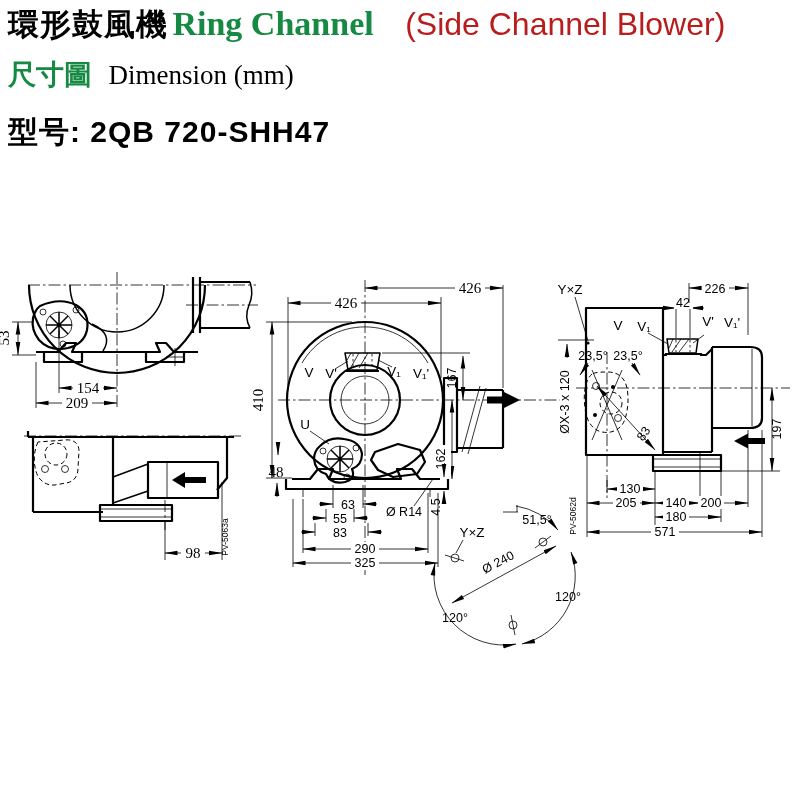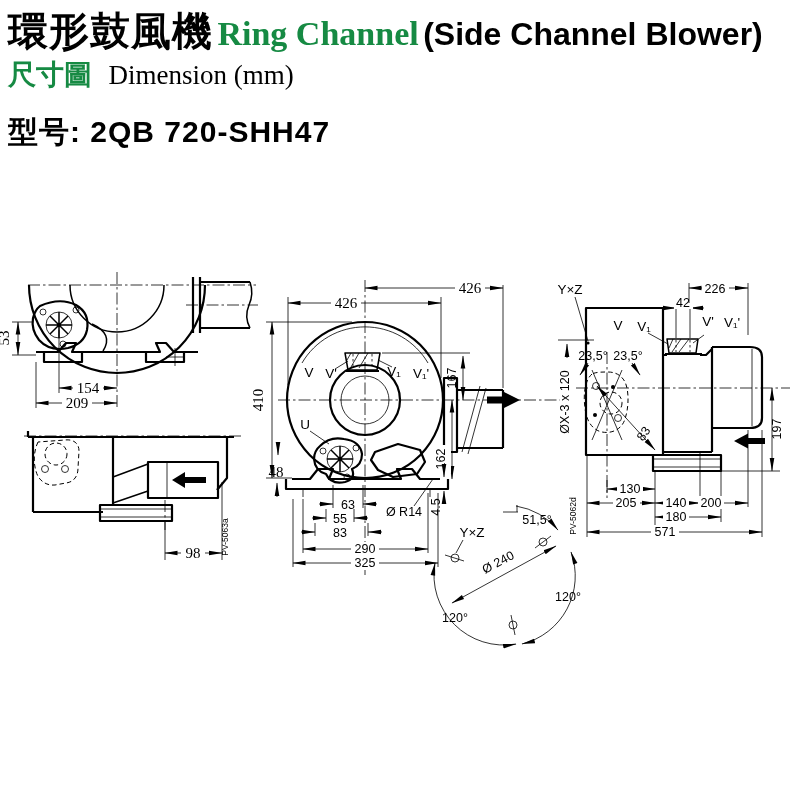--- a/index.html
+++ b/index.html
@@ -1,20 +1,20 @@
 <!DOCTYPE html>
 <html><head>
 <meta charset="utf-8">
 <style>
   html,body{margin:0;padding:0;background:#fff;}
   body{width:800px;height:800px;position:relative;font-family:"Liberation Sans",sans-serif;overflow:hidden;}
   .hdr{position:absolute;left:8px;top:4px;white-space:nowrap;}
-  .t-zh{font-family:"Liberation Serif","DejaVu Serif",serif;font-weight:bold;font-size:40px;color:#000;letter-spacing:1px;}
+  .t-zh{font-family:"Liberation Serif","DejaVu Serif",serif;font-weight:bold;font-size:31px;color:#000;letter-spacing:1px;}
   .t-en{font-family:"Liberation Serif","DejaVu Serif",serif;font-weight:bold;font-size:34px;color:#168a43;}
-  .t-en2{font-family:"Liberation Sans","DejaVu Sans",sans-serif;font-weight:bold;font-size:32px;color:#000000;letter-spacing:0px;}
+  .t-en2{font-family:"Liberation Sans","DejaVu Sans",sans-serif;font-weight:normal;font-size:32px;color:#b91c1c;letter-spacing:0px;margin-left:27px;}
   .sub{position:absolute;left:8px;top:56px;white-space:nowrap;}
   .s-zh{font-weight:bold;font-size:28px;color:#168a43;}
   .s-en{font-family:"Liberation Serif","DejaVu Serif",serif;font-size:27px;color:#000;margin-left:12px;}
   .model{position:absolute;left:8px;top:112px;font-weight:bold;font-size:30px;color:#000;letter-spacing:1px;}
   svg{position:absolute;left:0;top:0;}
   .lb{stroke:#000;stroke-width:2.2;fill:none;stroke-linejoin:round;}
   .lm{stroke:#000;stroke-width:1.5;fill:none;stroke-linejoin:round;}
   .lt{stroke:#000;stroke-width:0.8;fill:none;}
   .lcl{stroke:#000;stroke-width:0.8;fill:none;stroke-dasharray:12 3 2.5 3;}
   .ldash{stroke:#000;stroke-width:1;fill:none;stroke-dasharray:4.5 3;}

